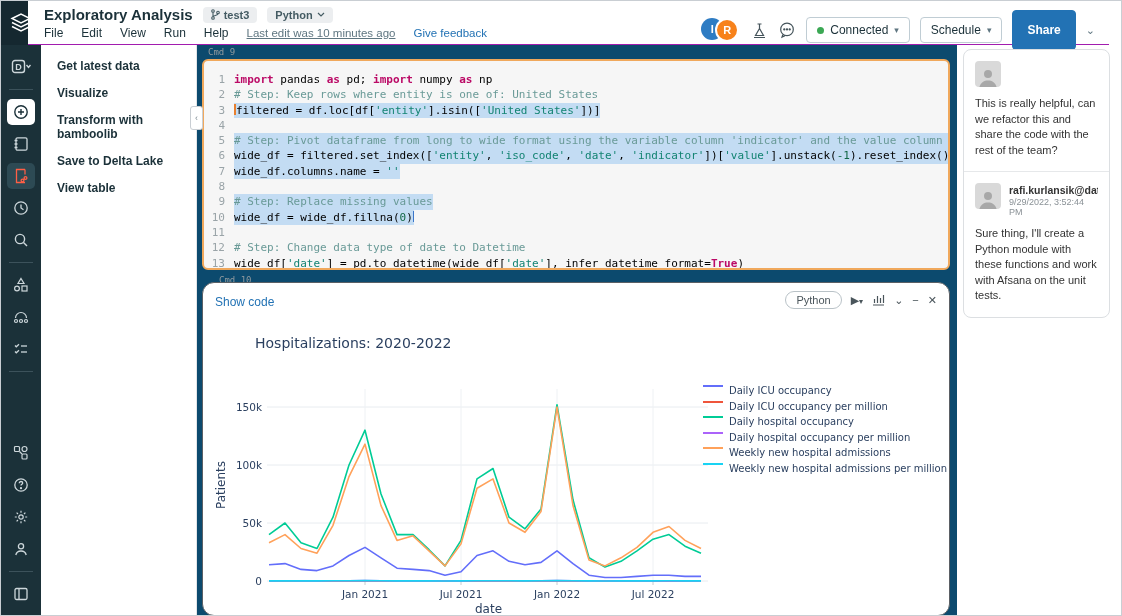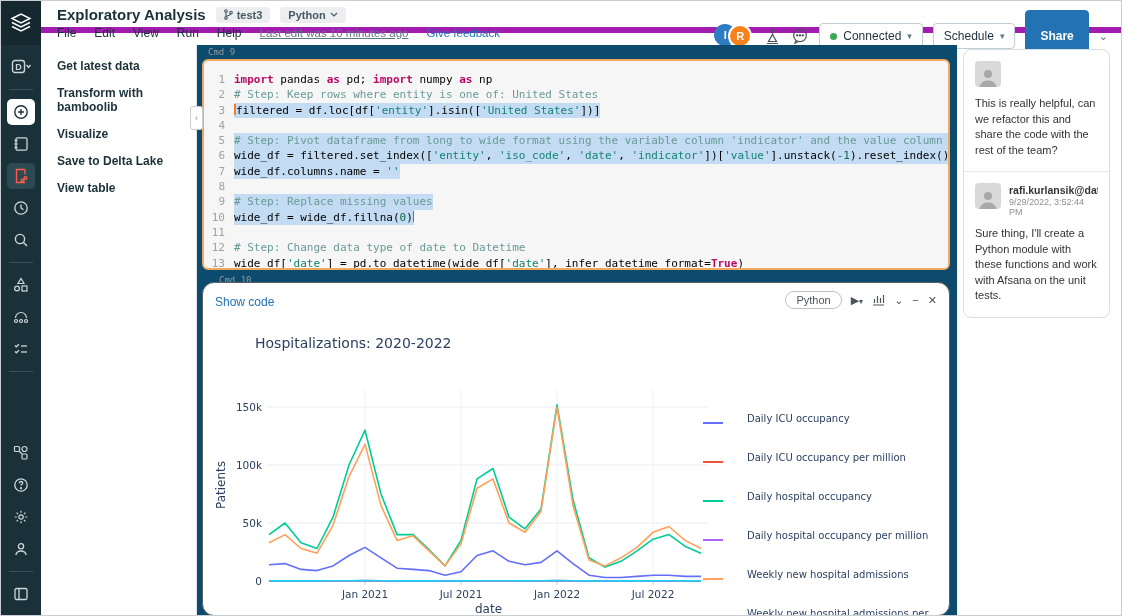--- a/index.html
+++ b/index.html
@@ -12,38 +12,38 @@
   .rail-icon { width:28px; height:26px; margin:3px 0; display:flex; align-items:center; justify-content:center; border-radius:5px; color:#cdd7db; }
   .rail-icon svg { stroke:#cdd7db; }
   .rail-icon.white-bg { background:#fff; }
   .rail-icon.white-bg svg { stroke:#1B3139; }
   .rail-icon.active { background:#2d4a54; }
   .rail-icon.active svg { stroke:#FF5F46; }
   .rail-div { width:24px; height:1px; background:#3c525b; margin:6px 0; }
   .rail-spacer { flex:1; }
 
   
-  .topbar { position:absolute; left:40px; top:0; width:1081px; height:32px; background:#fff; border-bottom:6px solid #a21caf; }
+  .topbar { position:absolute; left:27px; top:0; width:1081px; height:44px; background:#fff; border-bottom:1px solid #a21caf; }
   .tb-row1 { position:absolute; left:16px; top:5px; display:flex; align-items:center; gap:10px; }
   .nb-title { font-size:15px; font-weight:bold; color:#1b3139; }
   .badge { display:flex; align-items:center; gap:4px; background:#eceef0; border-radius:4px; padding:2px 8px; font-size:11px; font-weight:bold; color:#445b63; }
   .tb-row2 { position:absolute; left:16px; top:25px; display:flex; align-items:center; gap:18px; font-size:12px; color:#1b3139; }
   .menu-item { cursor:default; }
   .last-edit { color:#5f7681; text-decoration:underline; font-size:11.5px; }
   .feedback { color:#2272B4; font-size:11.5px; }
   .tb-right { position:absolute; right:14px; top:9px; display:flex; align-items:center; gap:10px; }
   .avatars { display:flex; margin-right:2px; }
   .avatar { width:22px; height:22px; border-radius:50%; color:#fff; font-size:11px; font-weight:bold; display:flex; align-items:center; justify-content:center; }
   .avatar.a1 { background:#2e7cc3; }
   .avatar.a2 { background:#f7821b; margin-left:-8px; border:2px solid #fff; width:24px; height:24px; }
   .hd-icon { color:#44535a; font-size:14px; display:flex; align-items:center; }
   .btn { display:flex; align-items:center; gap:6px; border:1px solid #c0cdd4; border-radius:4px; background:#fff; padding:5px 10px; font-size:12px; color:#1b3139; }
   .green-dot { width:7px; height:7px; border-radius:50%; background:#3BA854; }
   .chev { font-size:9px; color:#5f7681; }
-  .btn-share { background:#2272B4; color:#fff; border:1px solid #2272B4; border-radius:4px; padding:18px 14px; font-size:12px; font-weight:bold; }
+  .btn-share { background:#2272B4; color:#fff; border:1px solid #2272B4; border-radius:4px; padding:12px 14px; font-size:12px; font-weight:bold; }
 
   
   .toc { position:absolute; left:40px; top:44px; width:156px; height:572px; background:#fff; border-right:1px solid #e2e5e8; padding:10px 0 0 16px; }
   .toc-item { font-size:12px; font-weight:bold; color:#1b3139; padding:4px 0 4px 0; margin-bottom:5px; cursor:pointer; }
   .toc-handle { position:absolute; left:189px; top:105px; width:13px; height:24px; background:#fff; border:1px solid #c9ced3; border-radius:3px; display:flex; align-items:center; justify-content:center; font-size:9px; color:#7c8a91; z-index:5; }
 
   
   .nb { position:absolute; left:196px; top:44px; width:760px; height:572px; background:#0c4a6e; overflow:hidden; }
   .cell-label { font-family:"DejaVu Sans Mono",monospace; font-size:9px; color:#919a9e; margin:2px 0 2px 11px; }
   .code-cell { position:absolute; left:5px; top:14px; width:748px; height:211px; border:2px solid #f0a85c; border-radius:6px; background:#f6f6f6; padding-top:11px; overflow:hidden; }
@@ -63,21 +63,21 @@
   .show-code { position:absolute; left:12px; top:12px; font-size:12px; color:#2272B4; cursor:pointer; }
   .cell-controls { position:absolute; right:12px; top:8px; display:flex; align-items:center; gap:9px; color:#4a555b; font-size:11px; }
   .pill { border:1px solid #b9c2c7; border-radius:11px; padding:2px 10px; font-size:11px; color:#4a555b; }
   .ctl { font-size:11px; cursor:pointer; }
 
   
   .chart-title { position:absolute; left:52px; top:52px; font-family:"DejaVu Sans",sans-serif; font-size:14px; color:#2a3f5f; }
   .plot-svg { position:absolute; left:8px; top:66px; }
   .legend { position:absolute; left:500px; top:102px; font-family:"DejaVu Sans",sans-serif; color:#2a3f5f; }
   .legend-title { font-size:11.5px; margin-bottom:6px; }
-  .legend-row { display:flex; align-items:flex-end; gap:24px; font-size:10px; margin-bottom:4.5px;margin-top:28px; }
+  .legend-row { display:flex; align-items:flex-start; gap:6px; font-size:10px; margin-bottom:4.5px; }
   .legend-swatch { width:20px; height:2px; flex:none; }
 
   
   .comments { position:absolute; left:962px; top:48px; width:147px; }
   .comment-card { border:1px solid #dcdfe2; border-radius:8px; background:#fff; }
   .comment { padding:11px 11px 13px 11px; }
   .comment + .comment { border-top:1px solid #e6e8ea; }
   .c-head { display:flex; gap:8px; margin-bottom:9px; }
   .c-avatar { width:26px; height:26px; border-radius:4px; background:#d9d9d9; flex:none; display:flex; align-items:flex-end; justify-content:center; overflow:hidden; }
   .c-name { font-size:10.5px; font-weight:bold; color:#333; line-height:13px; padding-top:1px; white-space:nowrap; overflow:hidden; }
@@ -256,22 +256,22 @@
         <span>Schedule</span>
         <span class="chev">▾</span>
       </button>
       <button class="btn-share">Share</button>
       <span class="chev" style="font-size:11px;">⌄</span>
     </div>
   </header>
 
   <nav class="toc" id="toc">
       <div class="toc-item">Get latest data</div>
+      <div class="toc-item">Visualize</div>
       <div class="toc-item">Transform with bamboolib</div>
-      <div class="toc-item">Visualize</div>
       <div class="toc-item">Save to Delta Lake</div>
       <div class="toc-item">View table</div>
     </nav>
   <div class="toc-handle">‹</div>
 
   <main class="nb">
     <div class="cell-label">Cmd 9</div>
     <div class="code-cell" id="code-cell">
         <div class="code-line"><span class="gutter">1</span><span class="code-text"><span class="kw">import</span> pandas <span class="kw">as</span> pd; <span class="kw">import</span> numpy <span class="kw">as</span> np</span></div>
         <div class="code-line"><span class="gutter">2</span><span class="code-text"><span class="cm"># Step: Keep rows where entity is one of: United States</span></span></div>

